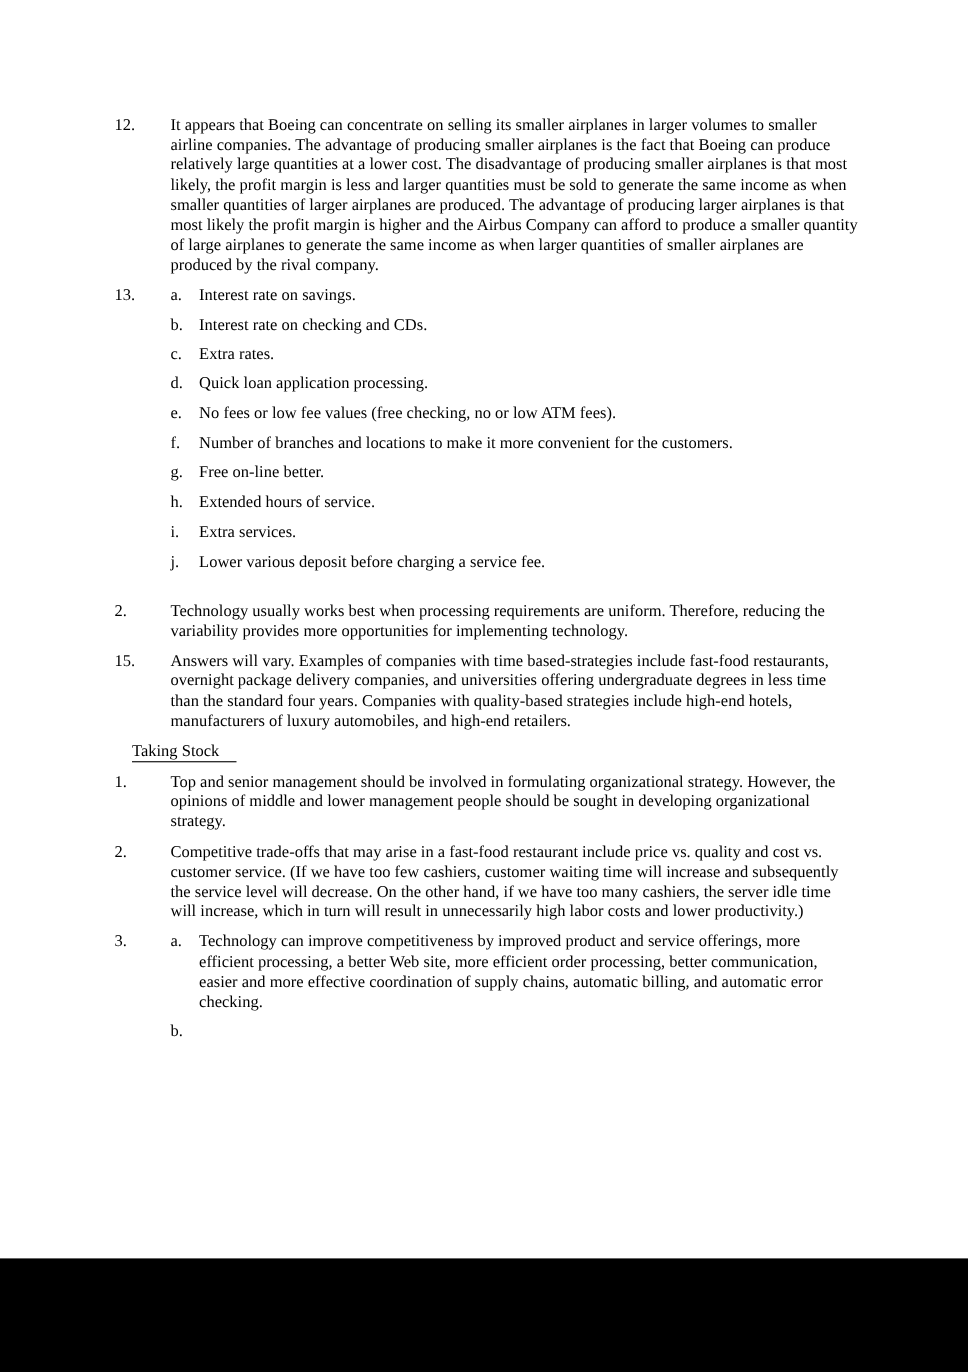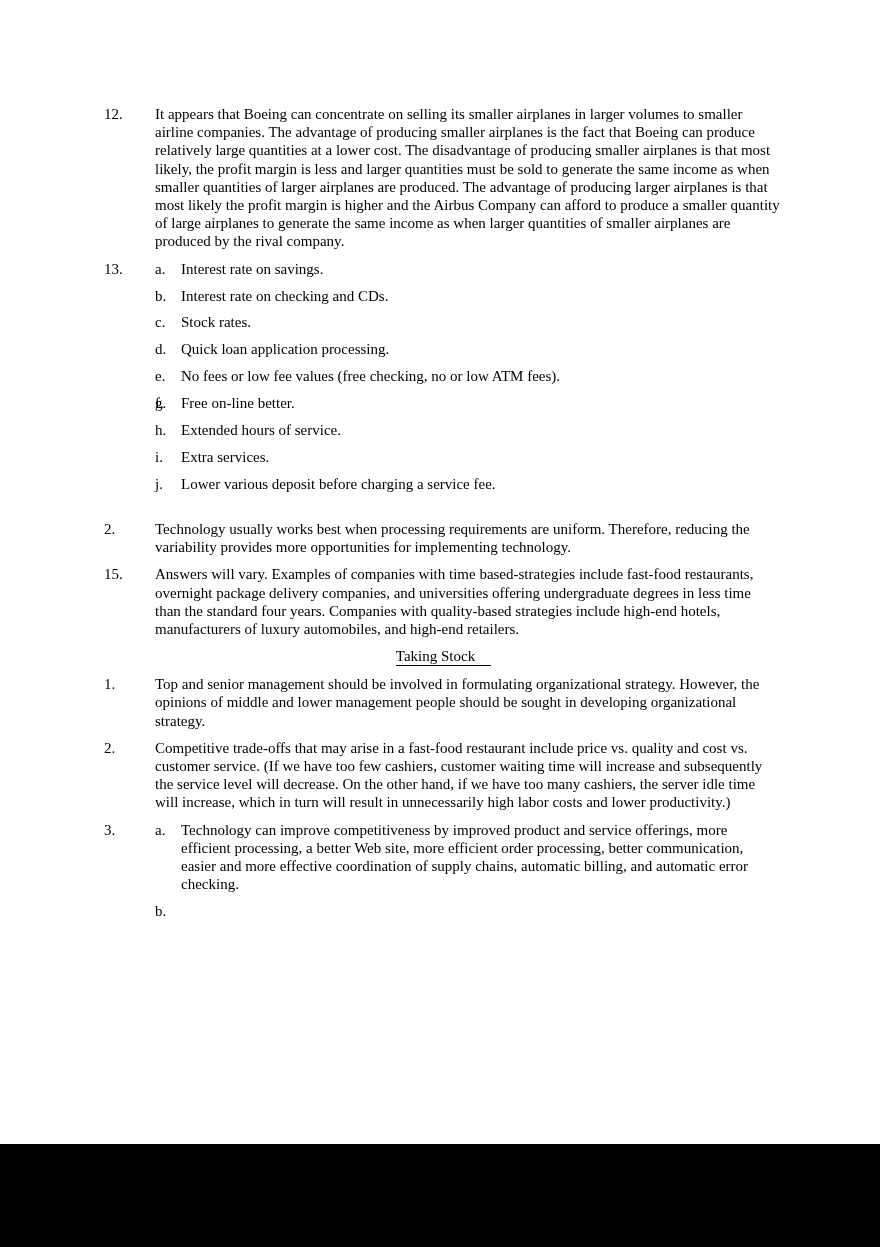--- a/index.html
+++ b/index.html
@@ -10,43 +10,43 @@
   .page { position: absolute; left: 0; top: 0; width: 880px; height: 1016px; background: #fff; }
   .footer-band { position: absolute; left: 0; top: 1144px; width: 880px; height: 103px; background: #000; }
   .content { position: absolute; left: 104px; top: 105px; width: 676px; }
   .item { position: relative; padding-left: 51px; line-height: 18.2px; margin-bottom: 9px; }
   .num { position: absolute; left: 0; top: 0; }
   .sublist { margin: 0; padding: 0; }
   .sub { position: relative; padding-left: 26px; line-height: 18.2px; }
   .sub .letter { position: absolute; left: 0; top: 0; }
   .sub.spaced { margin-bottom: 8.7px; }
   .gap { height: 18px; }
-  .heading { line-height: 18px; margin: 2px 0 9px 3px; text-align: center; }
+  .heading { line-height: 18px; margin: 2px 0 9px 16px; }
   .heading span { border-bottom: 1.5px solid #000; padding-right: 16px; display: inline-block; line-height: 17px; }
 </style>
 </head>
 <body>
 
 <div class="page">
   <div class="content">
 
     <div class="item">
       <span class="num">12.</span>
       <div>It appears that Boeing can concentrate on selling its smaller airplanes in larger volumes to smaller airline companies. The advantage of producing smaller airplanes is the fact that Boeing can produce relatively large quantities at a lower cost. The disadvantage of producing smaller airplanes is that most likely, the profit margin is less and larger quantities must be sold to generate the same income as when smaller quantities of larger airplanes are produced. The advantage of producing larger airplanes is that most likely the profit margin is higher and the Airbus Company can afford to produce a smaller quantity of large airplanes to generate the same income as when larger quantities of smaller airplanes are produced by the rival company.</div>
     </div>
 
     <div class="item">
       <span class="num">13.</span>
       <div class="sublist">
         <div class="sub spaced"><span class="letter">a.</span><span>Interest rate on savings.</span></div>
         <div class="sub spaced"><span class="letter">b.</span><span>Interest rate on checking and CDs.</span></div>
-        <div class="sub spaced"><span class="letter">c.</span><span>Stock rates.</span></div>
+        <div class="sub spaced"><span class="letter">c.</span><span>Extra rates.</span></div>
         <div class="sub spaced"><span class="letter">d.</span><span>Quick loan application processing.</span></div>
         <div class="sub spaced"><span class="letter">e.</span><span>No fees or low fee values (free checking, no or low ATM fees).</span></div>
-        <div class="sub spaced"><span class="letter">f.</span></div>
+        <div class="sub spaced"><span class="letter">f.</span><span>Number of branches and locations to make it more convenient for the customers.</span></div>
         <div class="sub spaced"><span class="letter">g.</span><span>Free on-line better.</span></div>
         <div class="sub spaced"><span class="letter">h.</span><span>Extended hours of service.</span></div>
         <div class="sub spaced"><span class="letter">i.</span><span>Extra services.</span></div>
         <div class="sub"><span class="letter">j.</span><span>Lower various deposit before charging a service fee.</span></div>
       </div>
     </div>
 
     <div class="gap"></div>
 
     <div class="item">

